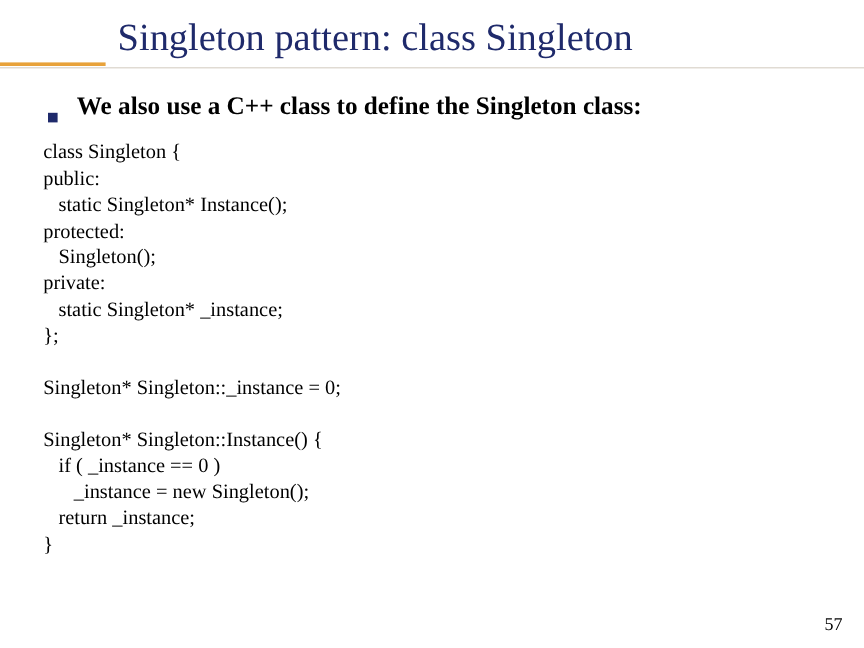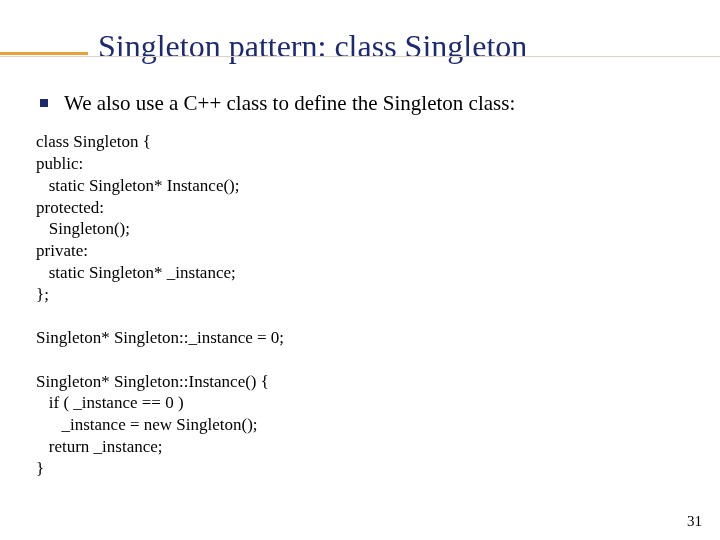--- a/index.html
+++ b/index.html
@@ -7,21 +7,21 @@
     padding: 0;
     width: 720px;
     height: 540px;
     background: #ffffff;
     font-family: "Times New Roman", Times, serif;
     position: relative;
     overflow: hidden;
   }
   .title-wrap {
     position: relative;
-    padding-top: 29px;
+    padding-top: 14px;
   }
   .title {
     font-size: 32px;
     color: #1f2a6b;
     margin: 0 0 0 98px;
     font-weight: normal;
     line-height: 1.1;
   }
   .underline-orange {
     position: absolute;
@@ -37,22 +37,23 @@
     top: 56px;
     width: 720px;
     height: 1px;
     background: #d9d3c9;
   }
   .body {
     margin: 26px 40px 0 40px;
   }
   .bullet-row {
     display: flex;
-    align-items: flex-start;
+    align-items: flex-end;
     margin-bottom: 14px;
+    font-weight: bold;
   }
   .bullet {
     width: 8px;
     height: 8px;
     background: #1f2a6b;
     margin-top: 9px;
     margin-right: 16px;
     flex-shrink: 0;
   }
   .bullet-text {
@@ -102,13 +103,13 @@
 
 Singleton* Singleton::_instance = 0;
 
 Singleton* Singleton::Instance() {
    if ( _instance == 0 )
       _instance = new Singleton();
    return _instance;
 }</div>
 </div>
 
-<div class="slide-number">31</div>
+<div class="slide-number">57</div>
 
 </body></html>

